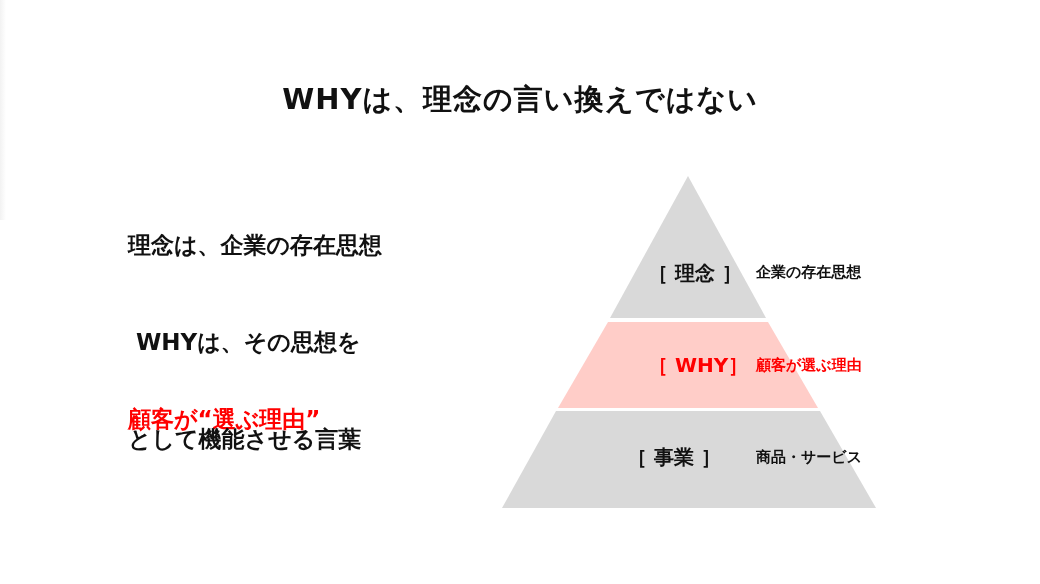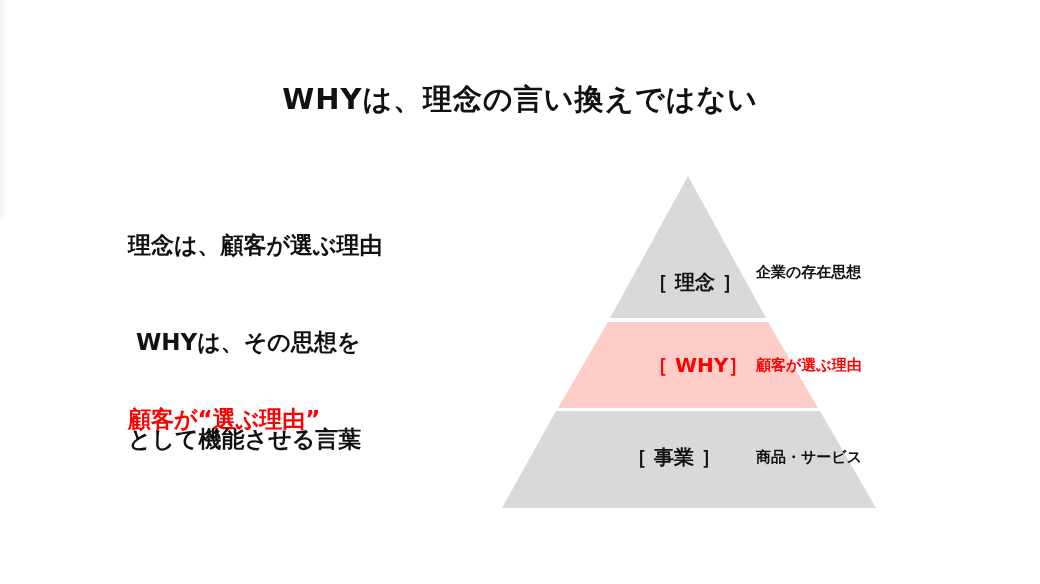--- a/index.html
+++ b/index.html
@@ -16,32 +16,32 @@
   .tag{font-size:20px;}
   .desc{font-size:15px;font-family:Liberation Mono, monospace;}
 </style>
 </head>
 <body>
 
 <div class="left-edge"></div>
 
 <div class="title">WHYは、理念の言い換えではない</div>
 
-<div class="line" style="top:230px;">理念は、顧客が選ぶ理由</div>
+<div class="line" style="top:230px;">理念は、企業の存在思想</div>
 <div class="line" style="top:327px;margin-left:8px;">WHYは、その思想を</div>
 <div class="line red" style="top:372px;margin-top:32px;">顧客が“選ぶ理由”</div>
 <div class="line" style="top:424px;">として機能させる言葉</div>
 
 <svg class="pyr" width="1040" height="584">
 
   <polygon points="688,176 766,318 610,318" fill="#d9d9d9"></polygon>
   <polygon points="608,322 768,322 818,408 558,408" fill="#ffcdc8"></polygon>
   <polygon points="556,411 820,411 876,508 502,508" fill="#d9d9d9"></polygon>
 </svg>
 
-<div class="lbl tag" style="left:648px;top:269px;color:#111;">［ 理念 ］</div>
+<div class="lbl tag" style="left:648px;top:260px;color:#111;">［ 理念 ］</div>
 <div class="lbl desc" style="left:756px;top:263px;color:#111;">企業の存在思想</div>
 
 <div class="lbl tag" style="left:648px;top:352px;color:#ff0000;">［ WHY］</div>
 <div class="lbl desc" style="left:756px;top:356px;color:#ff0000;">顧客が選ぶ理由</div>
 
 <div class="lbl tag" style="left:627px;top:444px;color:#111;">［ 事業 ］</div>
 <div class="lbl desc" style="left:756px;top:448px;color:#111;text-align:right;">商品・サービス</div>
 
 </body></html>

